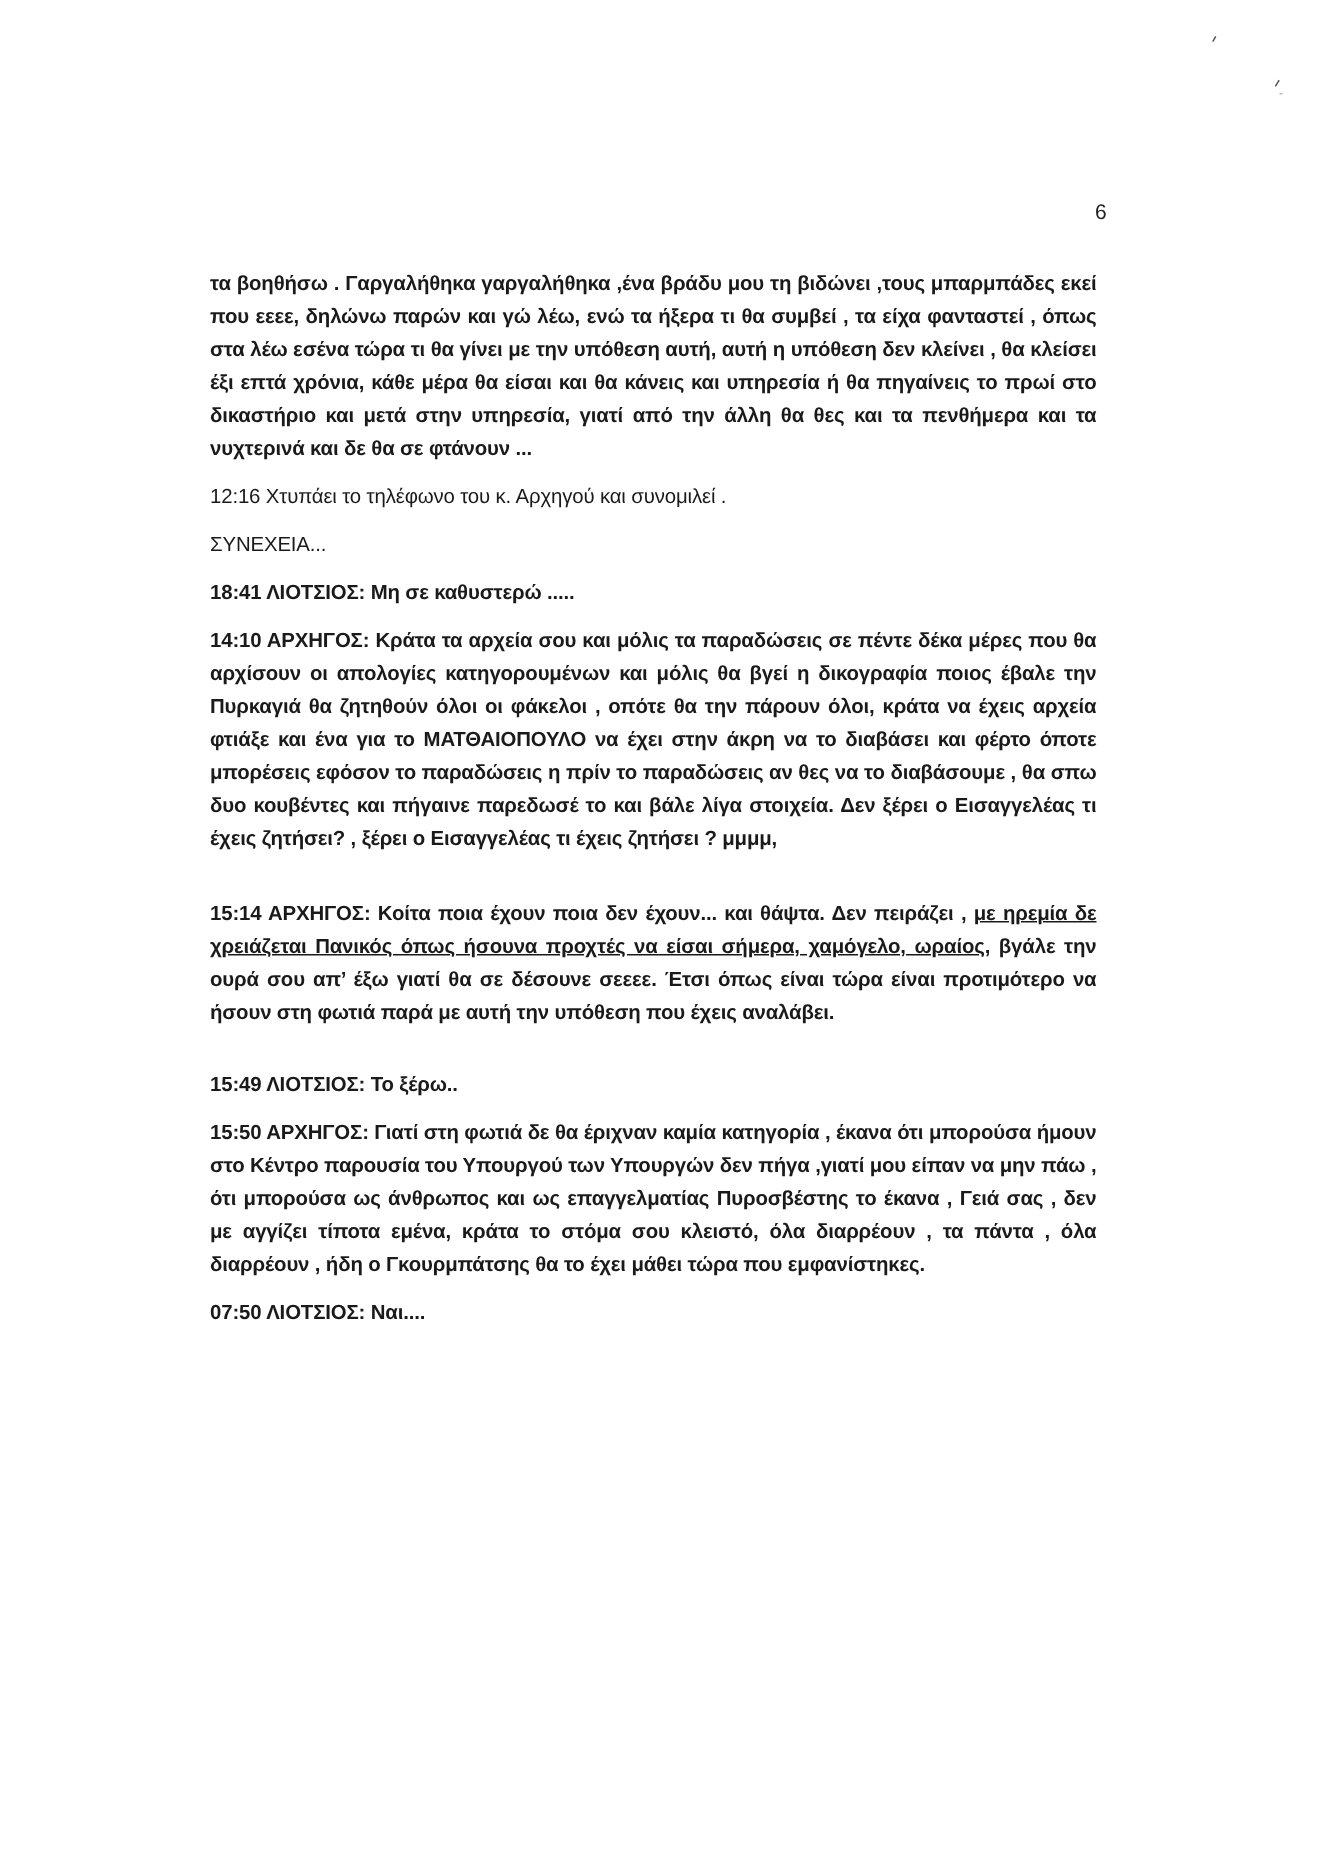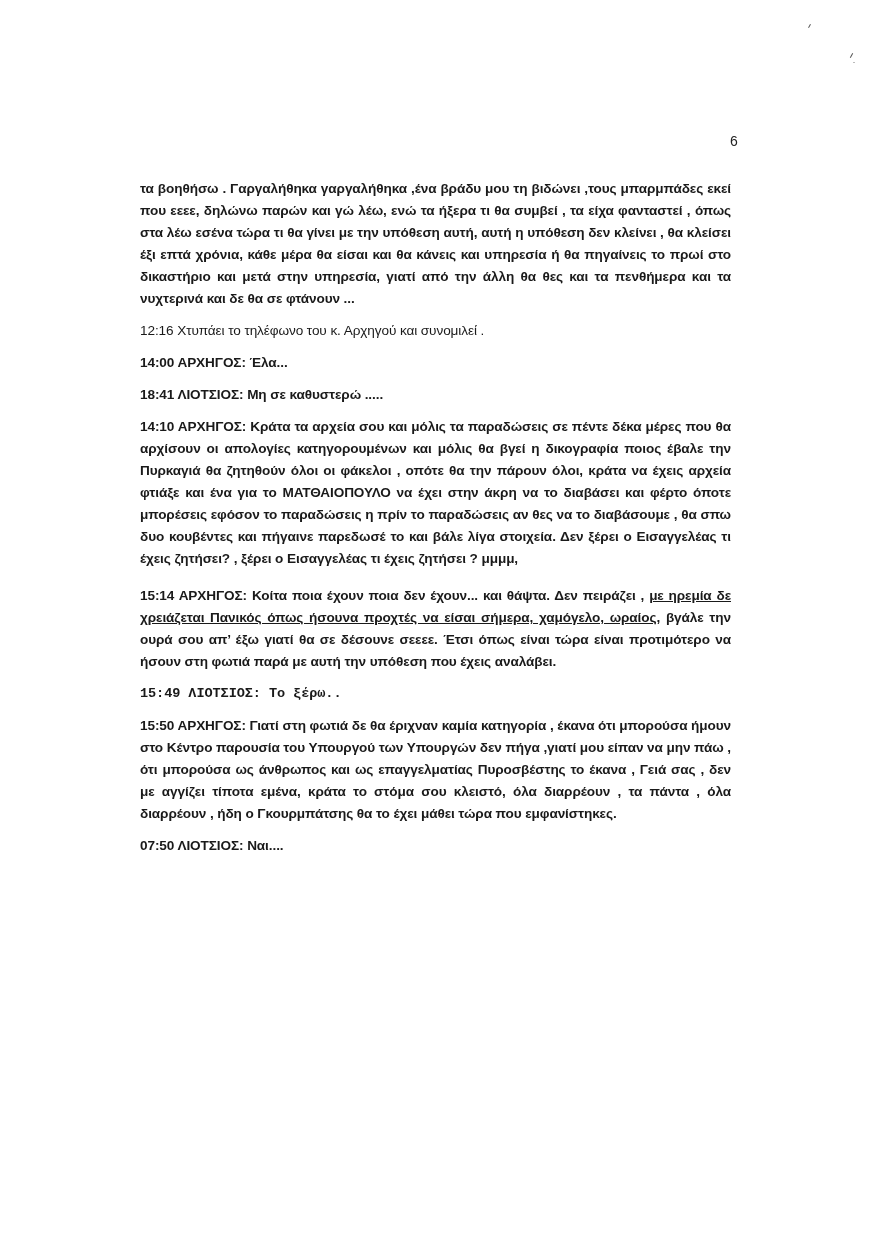--- a/index.html
+++ b/index.html
@@ -39,33 +39,33 @@
   <div class="speck" style="left:853px;top:62px;width:2px;height:1px;background:#bbb;"></div>
 
   <div class="page-number">6</div>
 
   <div class="body">
 
     <p class="para bold" style="margin-top:0;">τα βοηθήσω  . Γαργαλήθηκα γαργαλήθηκα ,ένα βράδυ  μου τη βιδώνει ,τους μπαρμπάδες εκεί που εεεε, δηλώνω παρών και γώ λέω, ενώ τα ήξερα τι θα συμβεί , τα είχα φανταστεί , όπως στα λέω εσένα τώρα τι θα γίνει με την υπόθεση αυτή, αυτή η υπόθεση δεν κλείνει , θα κλείσει  έξι επτά χρόνια, κάθε μέρα θα είσαι και θα κάνεις και υπηρεσία ή θα πηγαίνεις το πρωί στο δικαστήριο και μετά στην υπηρεσία, γιατί από την άλλη θα θες και τα πενθήμερα και τα νυχτερινά  και δε θα σε φτάνουν ...</p>
 
     <p class="para normal" style="margin-top:10px;">12:16 Χτυπάει το τηλέφωνο του κ. Αρχηγού και συνομιλεί .</p>
 
+    <p class="para normal" style="margin-top:10px;">ΣΥΝΕΧΕΙΑ...</p>
 
-    <p class="para bold" style="margin-top:10px;">14:00 ΑΡΧΗΓΟΣ:  Έλα...</p>
 
     <p class="para bold" style="margin-top:10px;">18:41 ΛΙΟΤΣΙΟΣ: Μη σε καθυστερώ .....</p>
 
 
     <p class="para bold" style="margin-top:10px;">14:10 ΑΡΧΗΓΟΣ:  Κράτα τα αρχεία σου και μόλις τα παραδώσεις σε πέντε δέκα μέρες που θα αρχίσουν οι απολογίες κατηγορουμένων και μόλις θα βγεί  η δικογραφία ποιος έβαλε την Πυρκαγιά θα ζητηθούν όλοι οι φάκελοι , οπότε θα την πάρουν όλοι,  κράτα να έχεις αρχεία φτιάξε και ένα για το ΜΑΤΘΑΙΟΠΟΥΛΟ να έχει στην άκρη να το διαβάσει και φέρτο όποτε μπορέσεις εφόσον το παραδώσεις η πρίν το παραδώσεις αν θες να το διαβάσουμε , θα σπω δυο κουβέντες και πήγαινε παρεδωσέ το  και βάλε λίγα στοιχεία. Δεν ξέρει ο Εισαγγελέας τι έχεις ζητήσει? , ξέρει ο Εισαγγελέας τι έχεις ζητήσει ? μμμμ,</p>
 
 
-    <p class="para bold" style="margin-top:15px;">
+    <p class="para bold" style="margin-top:28px;">
       <span>15:14 ΑΡΧΗΓΟΣ: Κοίτα ποια έχουν ποια δεν έχουν... και θάψτα. Δεν πειράζει , </span><span class="ul">με ηρεμία δε χρειάζεται Πανικός  όπως ήσουνα προχτές να είσαι σήμερα, χαμόγελο, ωραίος</span><span>, βγάλε την ουρά σου απ’ έξω γιατί θα σε δέσουνε σεεεε. Έτσι όπως είναι τώρα είναι προτιμότερο να ήσουν στη φωτιά παρά με αυτή την υπόθεση που έχεις αναλάβει.</span>
     </p>
 
-    <p class="para bold" style="margin-top:10px;font-family:Liberation Mono, monospace;">15:49 ΛΙΟΤΣΙΟΣ:  Το ξέρω..</p>
+    <p class="para bold" style="margin-top:26px;">15:49 ΛΙΟΤΣΙΟΣ:  Το ξέρω..</p>
 
     <p class="para bold" style="margin-top:10px;">15:50 ΑΡΧΗΓΟΣ:  Γιατί στη φωτιά δε θα έριχναν καμία κατηγορία , έκανα ότι μπορούσα ήμουν στο Κέντρο παρουσία του Υπουργού των Υπουργών δεν πήγα ,γιατί μου είπαν να μην πάω , ότι μπορούσα ως άνθρωπος και ως επαγγελματίας Πυροσβέστης το έκανα , Γειά σας , δεν με αγγίζει τίποτα εμένα, κράτα το στόμα σου κλειστό, όλα διαρρέουν  , τα πάντα , όλα διαρρέουν , ήδη ο Γκουρμπάτσης θα  το έχει μάθει τώρα που εμφανίστηκες.</p>
 
     <p class="para bold" style="margin-top:10px;">07:50 ΛΙΟΤΣΙΟΣ:  Ναι....</p>
 
   </div>
 </div>
 
 </body></html>

